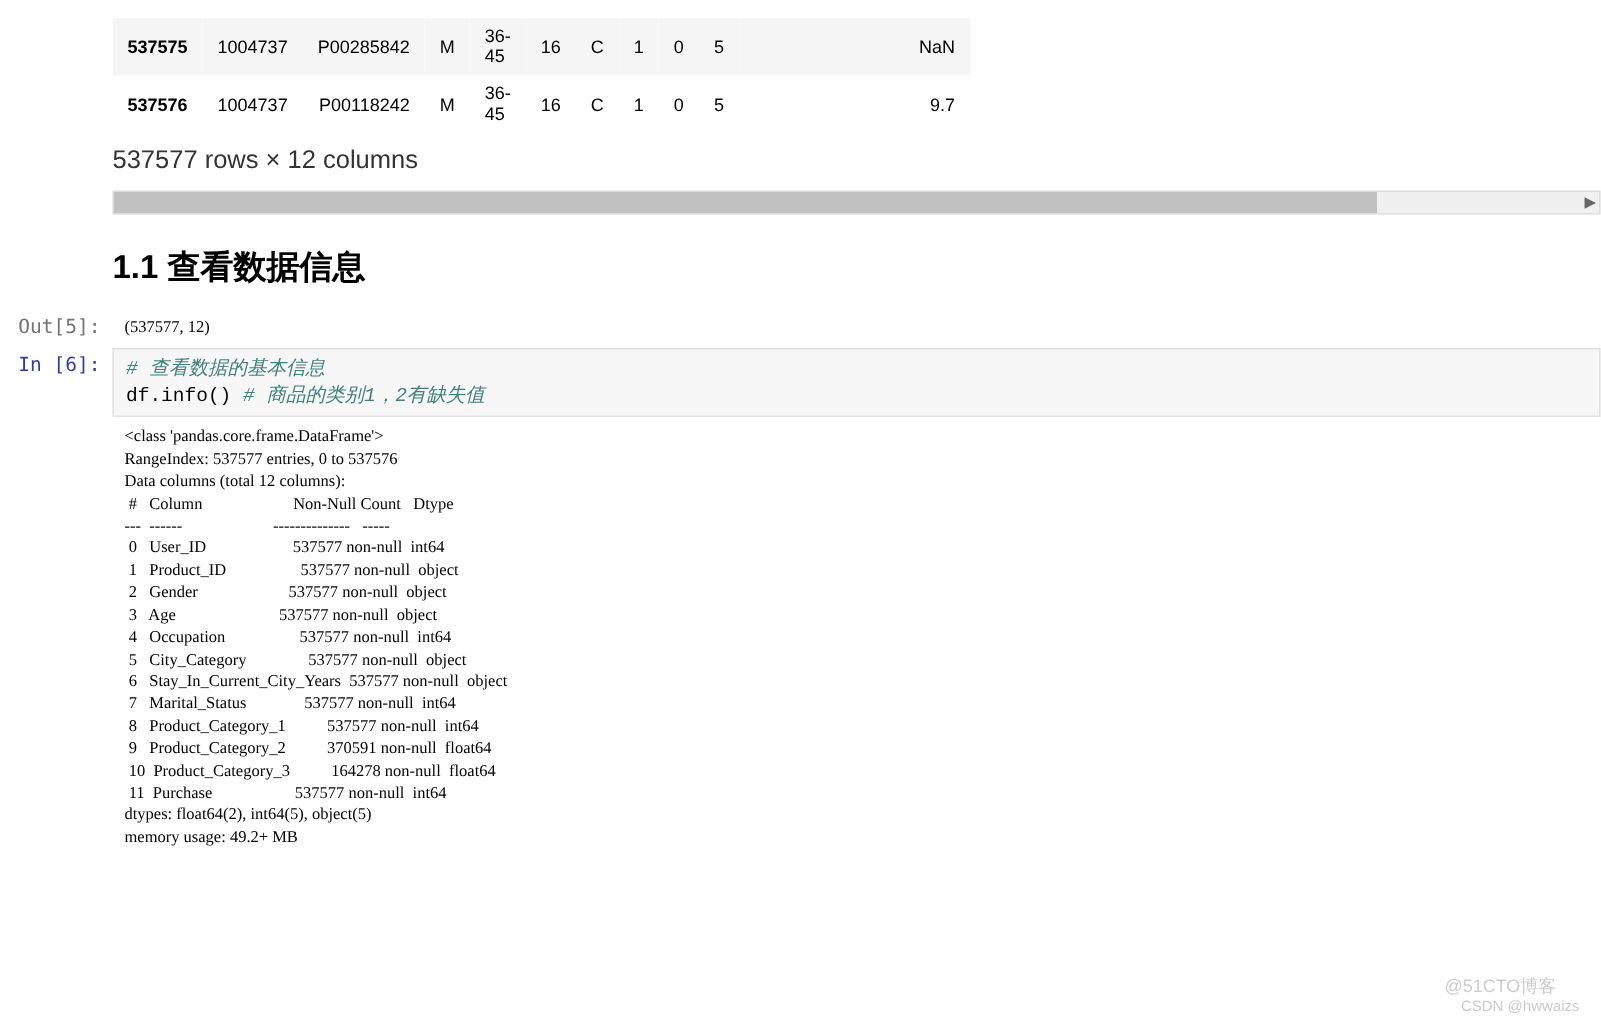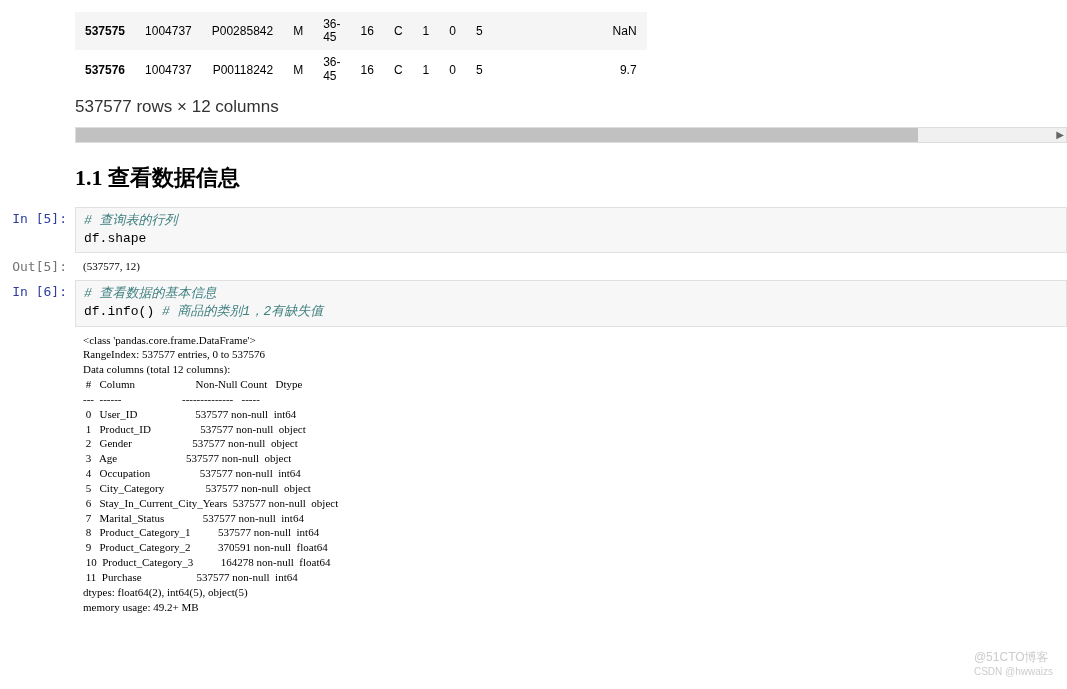--- a/index.html
+++ b/index.html
@@ -7,33 +7,33 @@
 .notebook { padding: 12px 0 20px 0; }
 .cell { display: flex; margin: 2px 0; }
 .prompt { width: 75px; min-width: 75px; text-align: right; padding: 4px 8px 4px 0; font-family: monospace; font-size: 13px; }
 .prompt.in { color: #303F9F; }
 .prompt.out { color: #737373; }
 .cell-body { flex: 1; padding: 4px 8px; }
 .code-cell .cell-body { background: #f7f7f7; border: 1px solid #e0e0e0; font-family: "Courier New", monospace; font-size: 13px; line-height: 1.4; }
 .output-cell .cell-body { font-family: Liberation Serif, serif; font-size: 11px; white-space: pre; line-height: 1.35; }
 .comment { color: #408080; font-style: italic; }
 .markdown-cell { padding: 12px 0 12px 75px; }
-.markdown-cell h2 { font-size: 22px; font-weight: bold; font-family: Liberation Serif, serif; }
+.markdown-cell h2 { font-size: 22px; font-weight: bold; }
 .table-wrap { margin-left: 75px; overflow-x: auto; }
 table.dataframe { border-collapse: collapse; font-size: 12px; }
 table.dataframe th, table.dataframe td { padding: 6px 10px; text-align: right; border: none; }
 table.dataframe tbody tr:nth-child(odd) { background: #f5f5f5; }
 table.dataframe th:first-child { font-weight: bold; }
 .table-caption { margin-left: 75px; padding: 8px 0; font-size: 17px; color: #333; }
 .hscroll { margin-left: 75px; padding: 2px 0 8px 0; }
 .hscroll-track { height: 16px; background: #f0f0f0; border: 1px solid #ddd; position: relative; }
 .hscroll-thumb { position: absolute; left: 0; top: 0; height: 100%; width: 85%; background: #c1c1c1; }
 .hscroll-right { position: absolute; right: 2px; top: 1px; font-size: 10px; color: #666; }
 .watermark { position: fixed; bottom: 12px; right: 14px; color: #ccc; font-size: 12px; pointer-events: none; }
-.watermark .sub { font-size: 10px; display:block; text-align:right; }
+.watermark .sub { font-size: 10px; display:block; text-align:right;margin-left:11px; }
 </style>
 </head>
 <body>
 
 <div class="notebook">
 
   <div class="table-wrap">
     <table class="dataframe">
       <tbody id="df-body">
           <tr>
@@ -72,27 +72,20 @@
     <div class="hscroll-track">
       <div class="hscroll-thumb"></div>
       <span class="hscroll-right">▶</span>
     </div>
   </div>
 
   <div class="markdown-cell">
     <h2>1.1 查看数据信息</h2>
   </div>
 
-  <div class="cell code-cell">
-    <div class="prompt in">In  [5]:</div>
-    <div class="cell-body">
-      <span class="comment"># 查询表的行列</span><br>
-      <span>df.shape</span>
-    </div>
-  </div>
 
   <div class="cell output-cell">
     <div class="prompt out">Out[5]:</div>
     <div class="cell-body">(537577, 12)</div>
   </div>
 
   <div class="cell code-cell">
     <div class="prompt in">In  [6]:</div>
     <div class="cell-body">
       <span class="comment"># 查看数据的基本信息</span><br>

